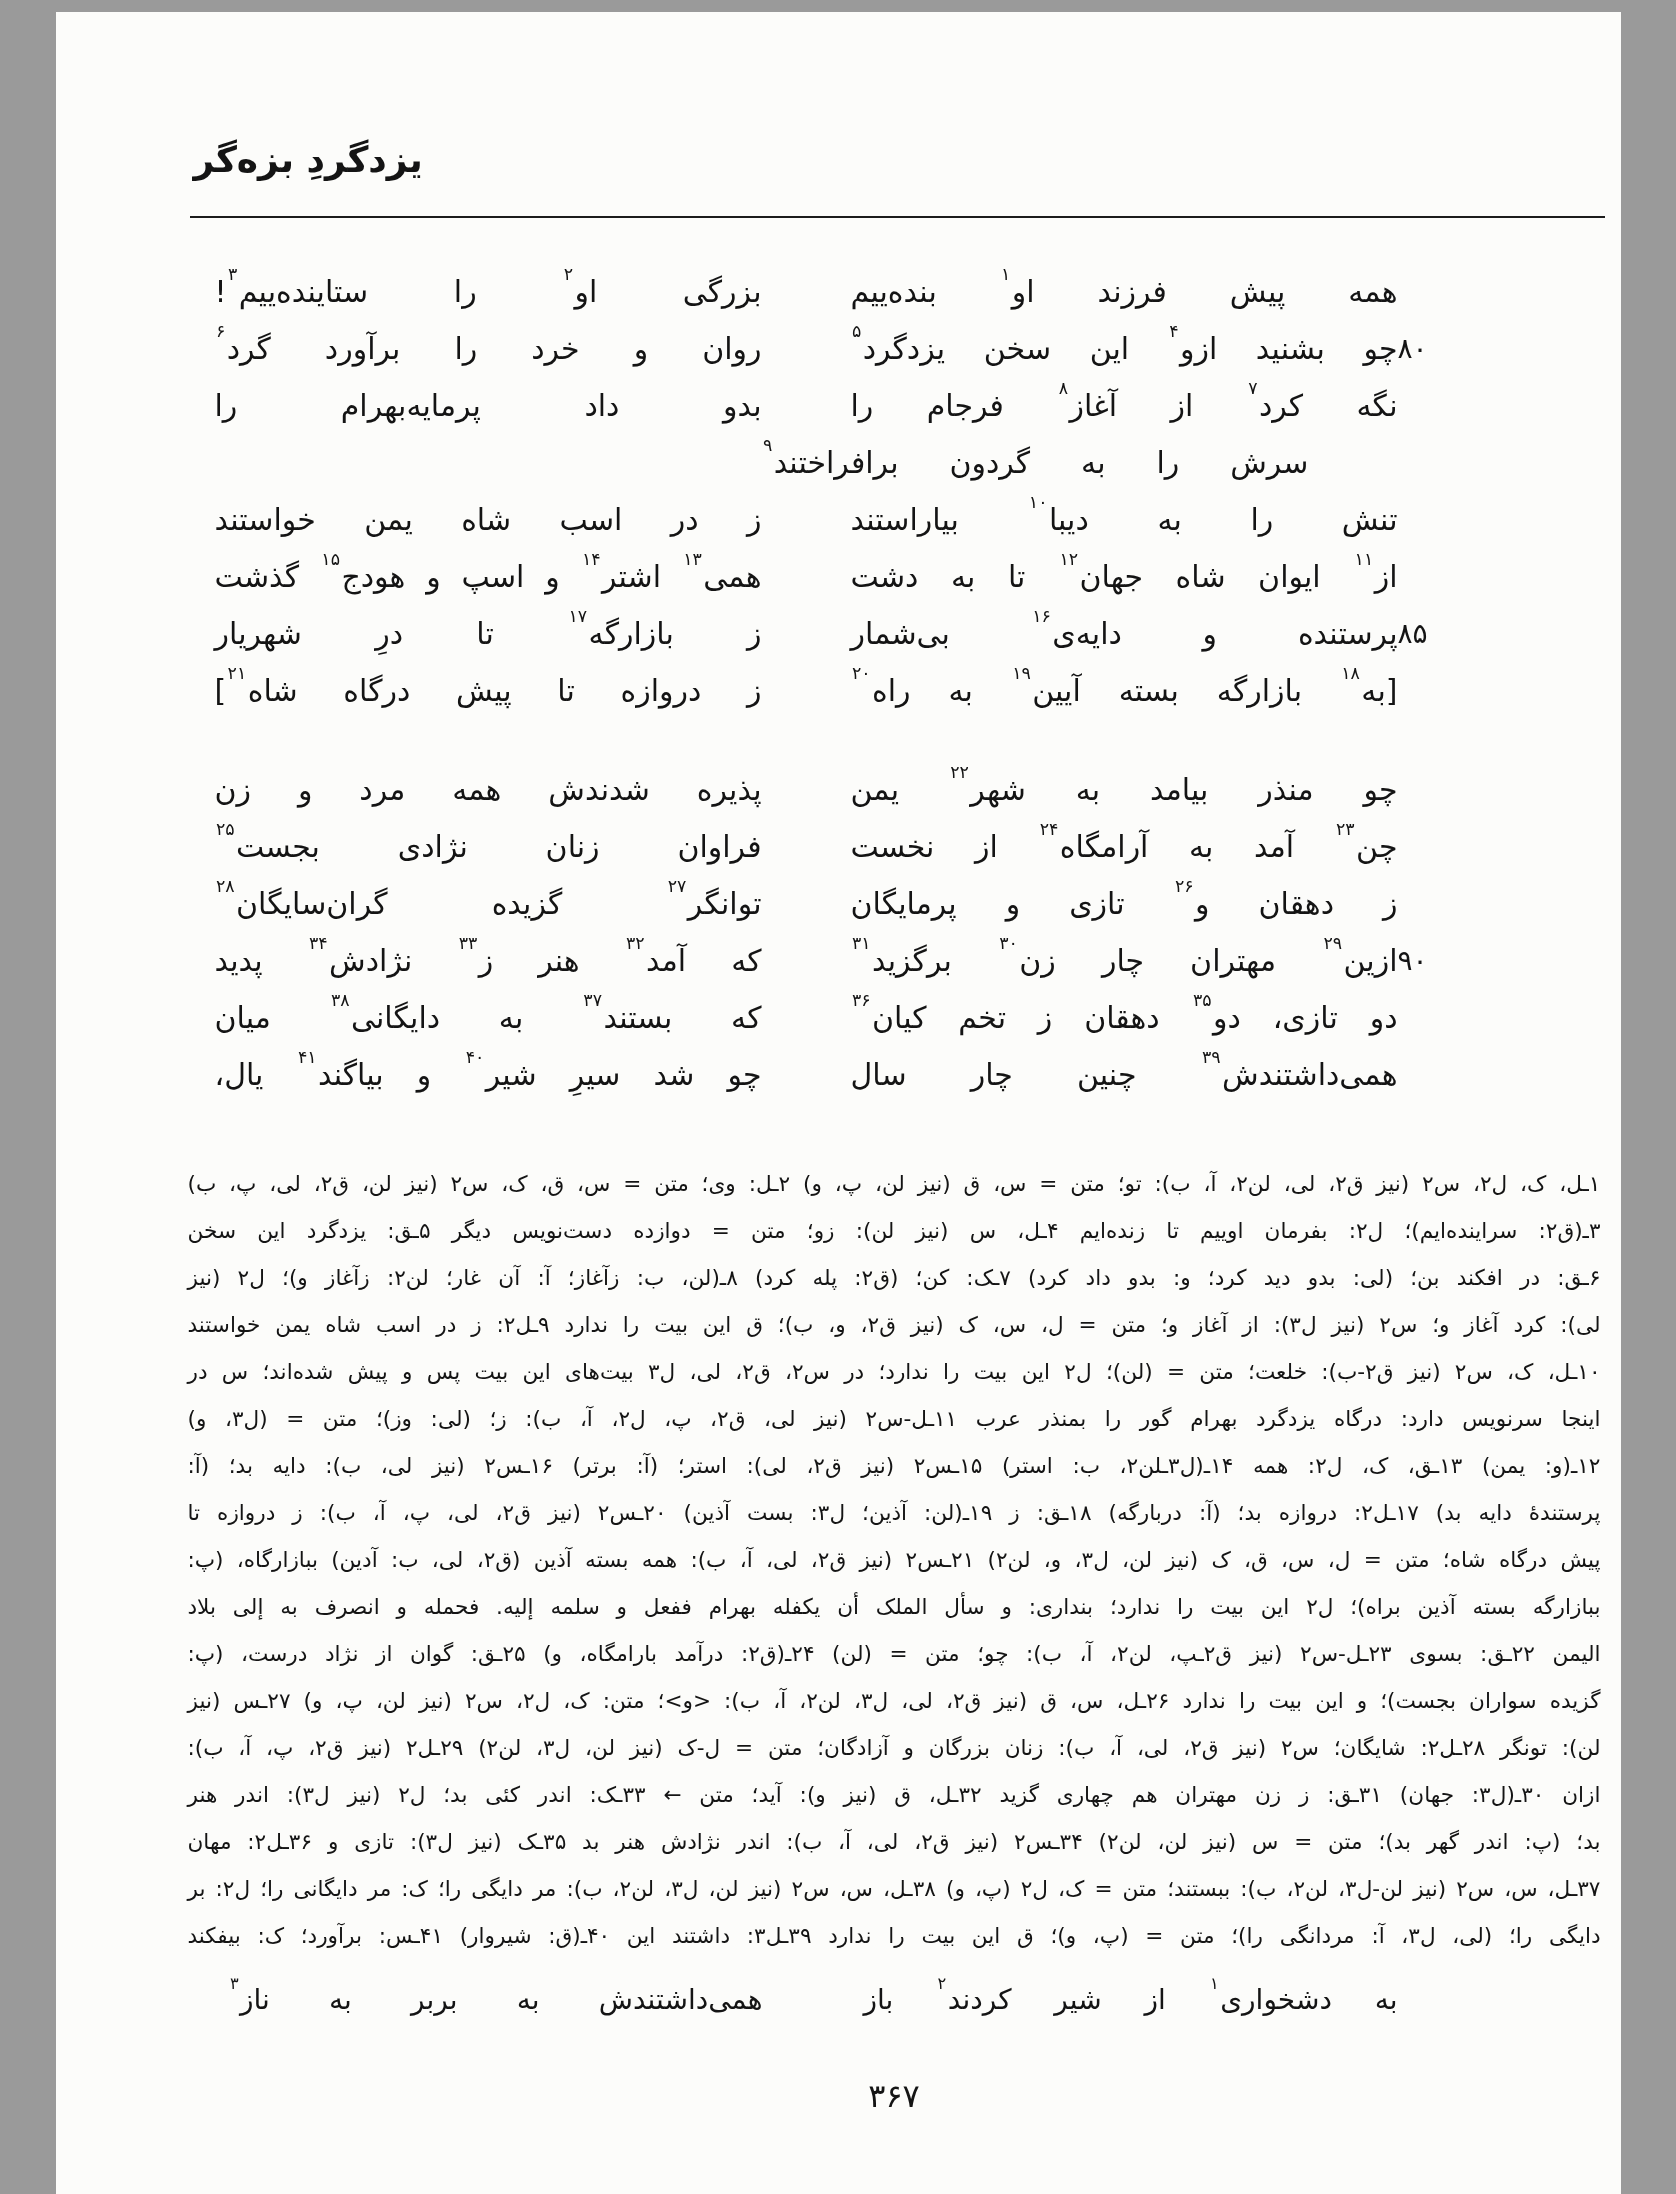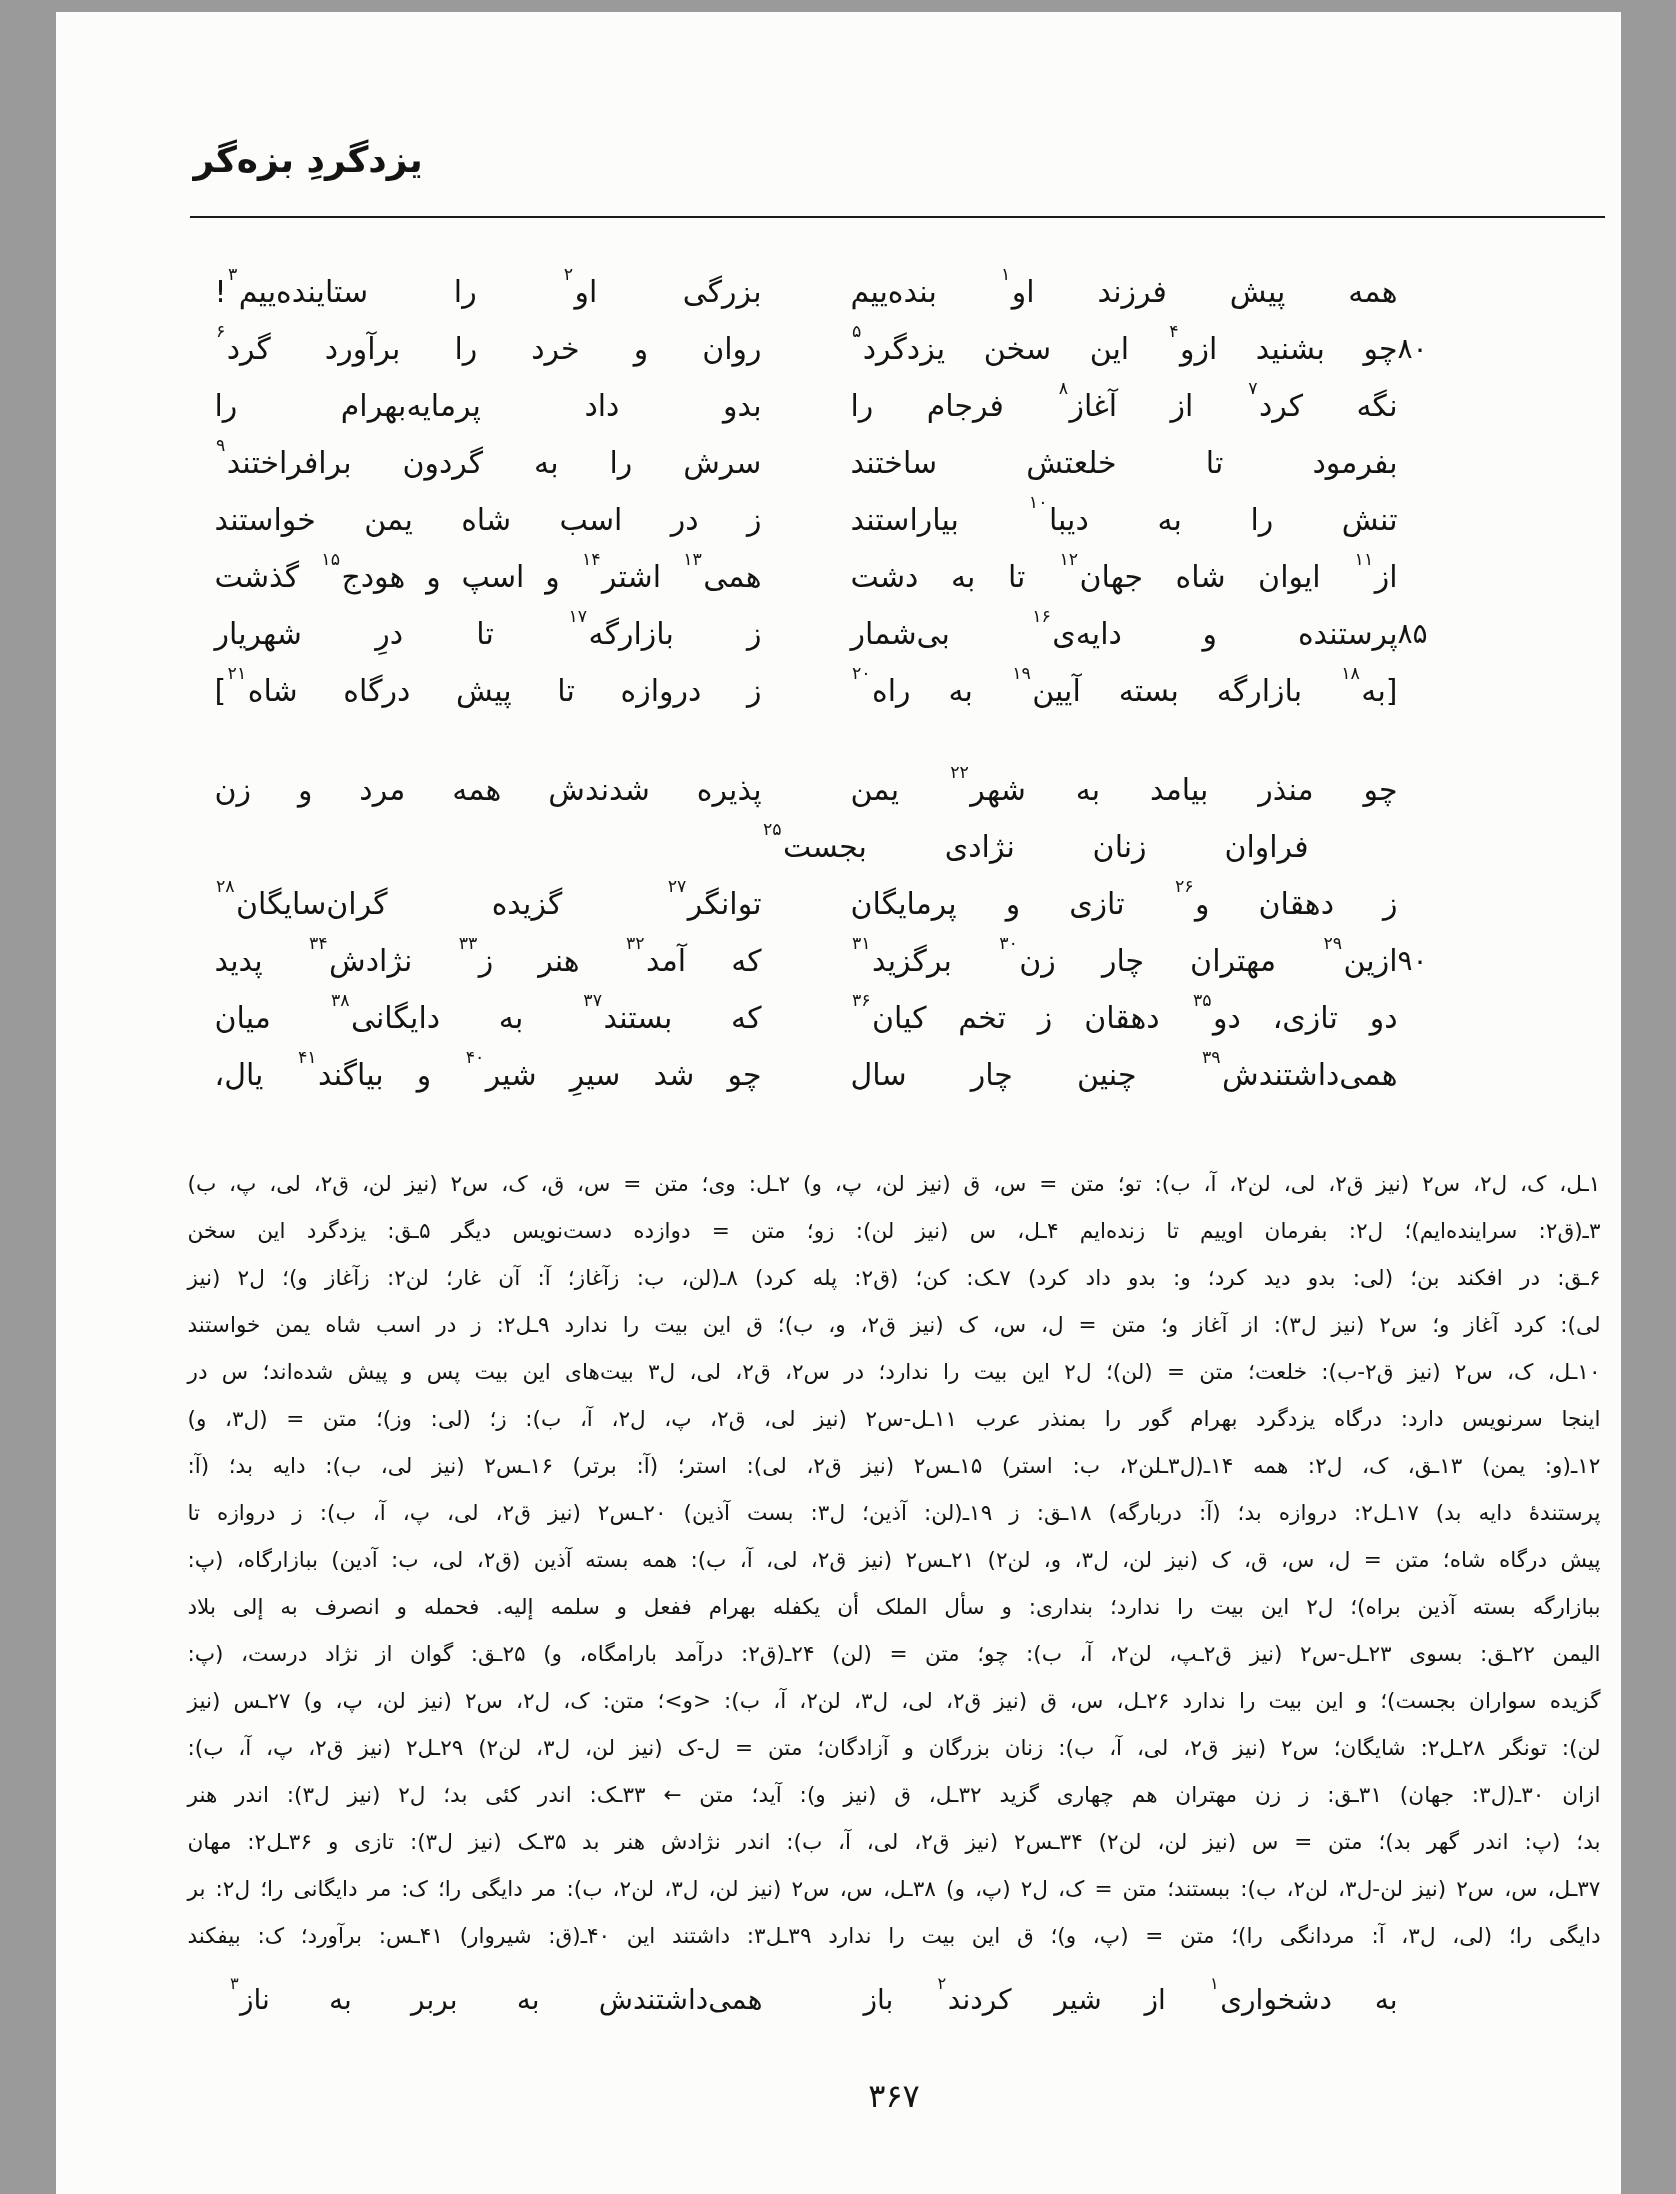--- a/index.html
+++ b/index.html
@@ -69,21 +69,20 @@
       <div class="hemi">روان و خرد را برآورد گرد<sup>۶</sup></div>
     </div>
     <div class="vrow">
       <div class="vnum"></div>
       <div class="hemi">نگه کرد<sup>۷</sup> از آغاز<sup>۸</sup> فرجام را</div>
       <div class="vgut"></div>
       <div class="hemi">بدو داد پرمایه‌بهرام را</div>
     </div>
     <div class="vrow">
       <div class="vnum"></div>
-      <div class="hemi">بفرمود تا خلعتش ساختند</div>
       <div class="vgut"></div>
       <div class="hemi">سرش را به گردون برافراختند<sup>۹</sup></div>
     </div>
     <div class="vrow">
       <div class="vnum"></div>
       <div class="hemi">تنش را به دیبا<sup>۱۰</sup> بیاراستند</div>
       <div class="vgut"></div>
       <div class="hemi">ز در اسب شاه یمن خواستند</div>
     </div>
     <div class="vrow">
@@ -108,20 +107,21 @@
     <div class="block-gap"></div>
 
     <div class="vrow">
       <div class="vnum"></div>
       <div class="hemi">چو منذر بیامد به شهر<sup>۲۲</sup> یمن</div>
       <div class="vgut"></div>
       <div class="hemi">پذیره شدندش همه مرد و زن</div>
     </div>
     <div class="vrow">
       <div class="vnum"></div>
+      <div class="hemi">چن<sup>۲۳</sup> آمد به آرامگاه<sup>۲۴</sup> از نخست</div>
       <div class="vgut"></div>
       <div class="hemi">فراوان زنان نژادی بجست<sup>۲۵</sup></div>
     </div>
     <div class="vrow">
       <div class="vnum"></div>
       <div class="hemi">ز دهقان و<sup>۲۶</sup> تازی و پرمایگان</div>
       <div class="vgut"></div>
       <div class="hemi">توانگر<sup>۲۷</sup> گزیده گران‌سایگان<sup>۲۸</sup></div>
     </div>
     <div class="vrow">

